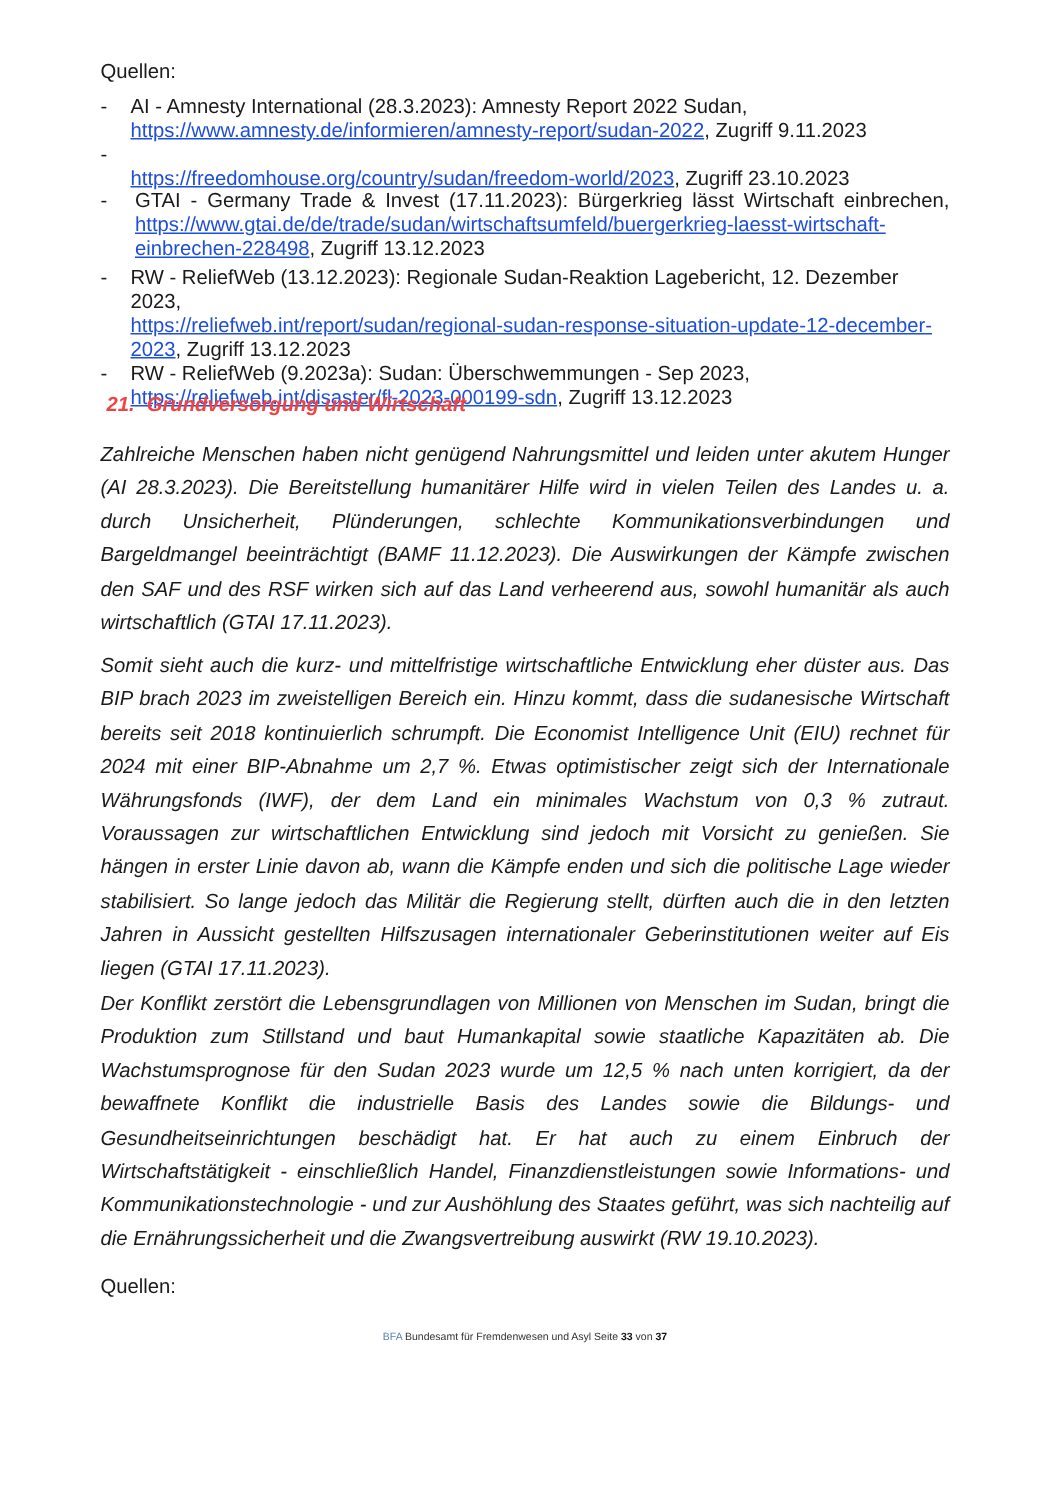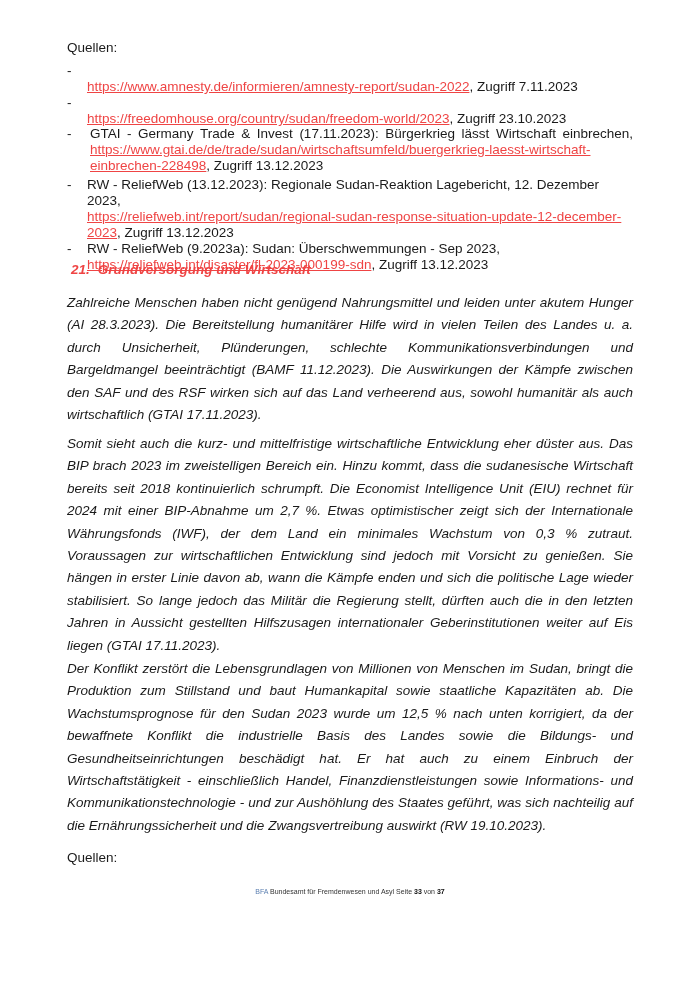--- a/index.html
+++ b/index.html
@@ -4,39 +4,39 @@
   <style>
     html, body { margin: 0; padding: 0; background: #ffffff; }
     body { width: 700px; height: 990px; position: relative; overflow: hidden;
       font-family: "Liberation Sans", sans-serif; color: #1a1a1a; }
     .page { position: absolute; left: 67px; top: 0; width: 566px; }
     .sources-label { position: absolute; top: 40px; left: 0; font-size: 13.5px; }
     .src-list { position: absolute; left: 0; width: 566px; margin: 0; padding: 0; list-style: none; font-size: 13.5px; line-height: 16px; }
     .src-item { position: relative; padding-left: 20px; margin: 0; }
     .src-item .dash { position: absolute; left: 0; top: 0; }
     .src-item.justify { text-align: justify; text-align-last: left; padding-left: 23px; }
-    a.link { color: #ef4444; text-decoration: underline; }
+    a.link { color: #1d4ed8; text-decoration: underline; }
     .heading { position: absolute; top: 262px; left: 4px; font-size: 13.5px; font-weight: bold; font-style: italic; color: #ef4444; }
     .heading .num { margin-right: 8px; }
     .para { position: absolute; left: 0; width: 566px; margin: 0; font-size: 13.5px; line-height: 22.4px; text-align: justify; font-style: italic; }
     .footer { position: absolute; top: 888px; left: 0; width: 700px; text-align: center; font-size: 7px; color: #333; }
     .footer .brand { color: #5b7fb0; }
     .footer b { font-weight: bold; color: #111; }
   </style>
 </head>
 <body>
 
 <div class="page">
   <div class="sources-label">Quellen:</div>
 
   <ul class="src-list" style="top:63px;">
     <li class="src-item">
       <span class="dash">-</span>
-      <br>
-      <a class="link">https://www.amnesty.de/informieren/amnesty-report/sudan-2022</a><span>, Zugriff 7.11.2023</span>
+      <span>AI - Amnesty International (28.3.2023): Amnesty Report 2022 Sudan,</span><br>
+      <a class="link">https://www.amnesty.de/informieren/amnesty-report/sudan-2022</a><span>, Zugriff 9.11.2023</span>
     </li>
     <li class="src-item">
       <span class="dash">-</span>
       <br>
       <a class="link">https://freedomhouse.org/country/sudan/freedom-world/2023</a><span>, Zugriff 23.10.2023</span>
     </li>
   </ul>
 
   <ul class="src-list" style="top:126px;">
     <li class="src-item justify">

